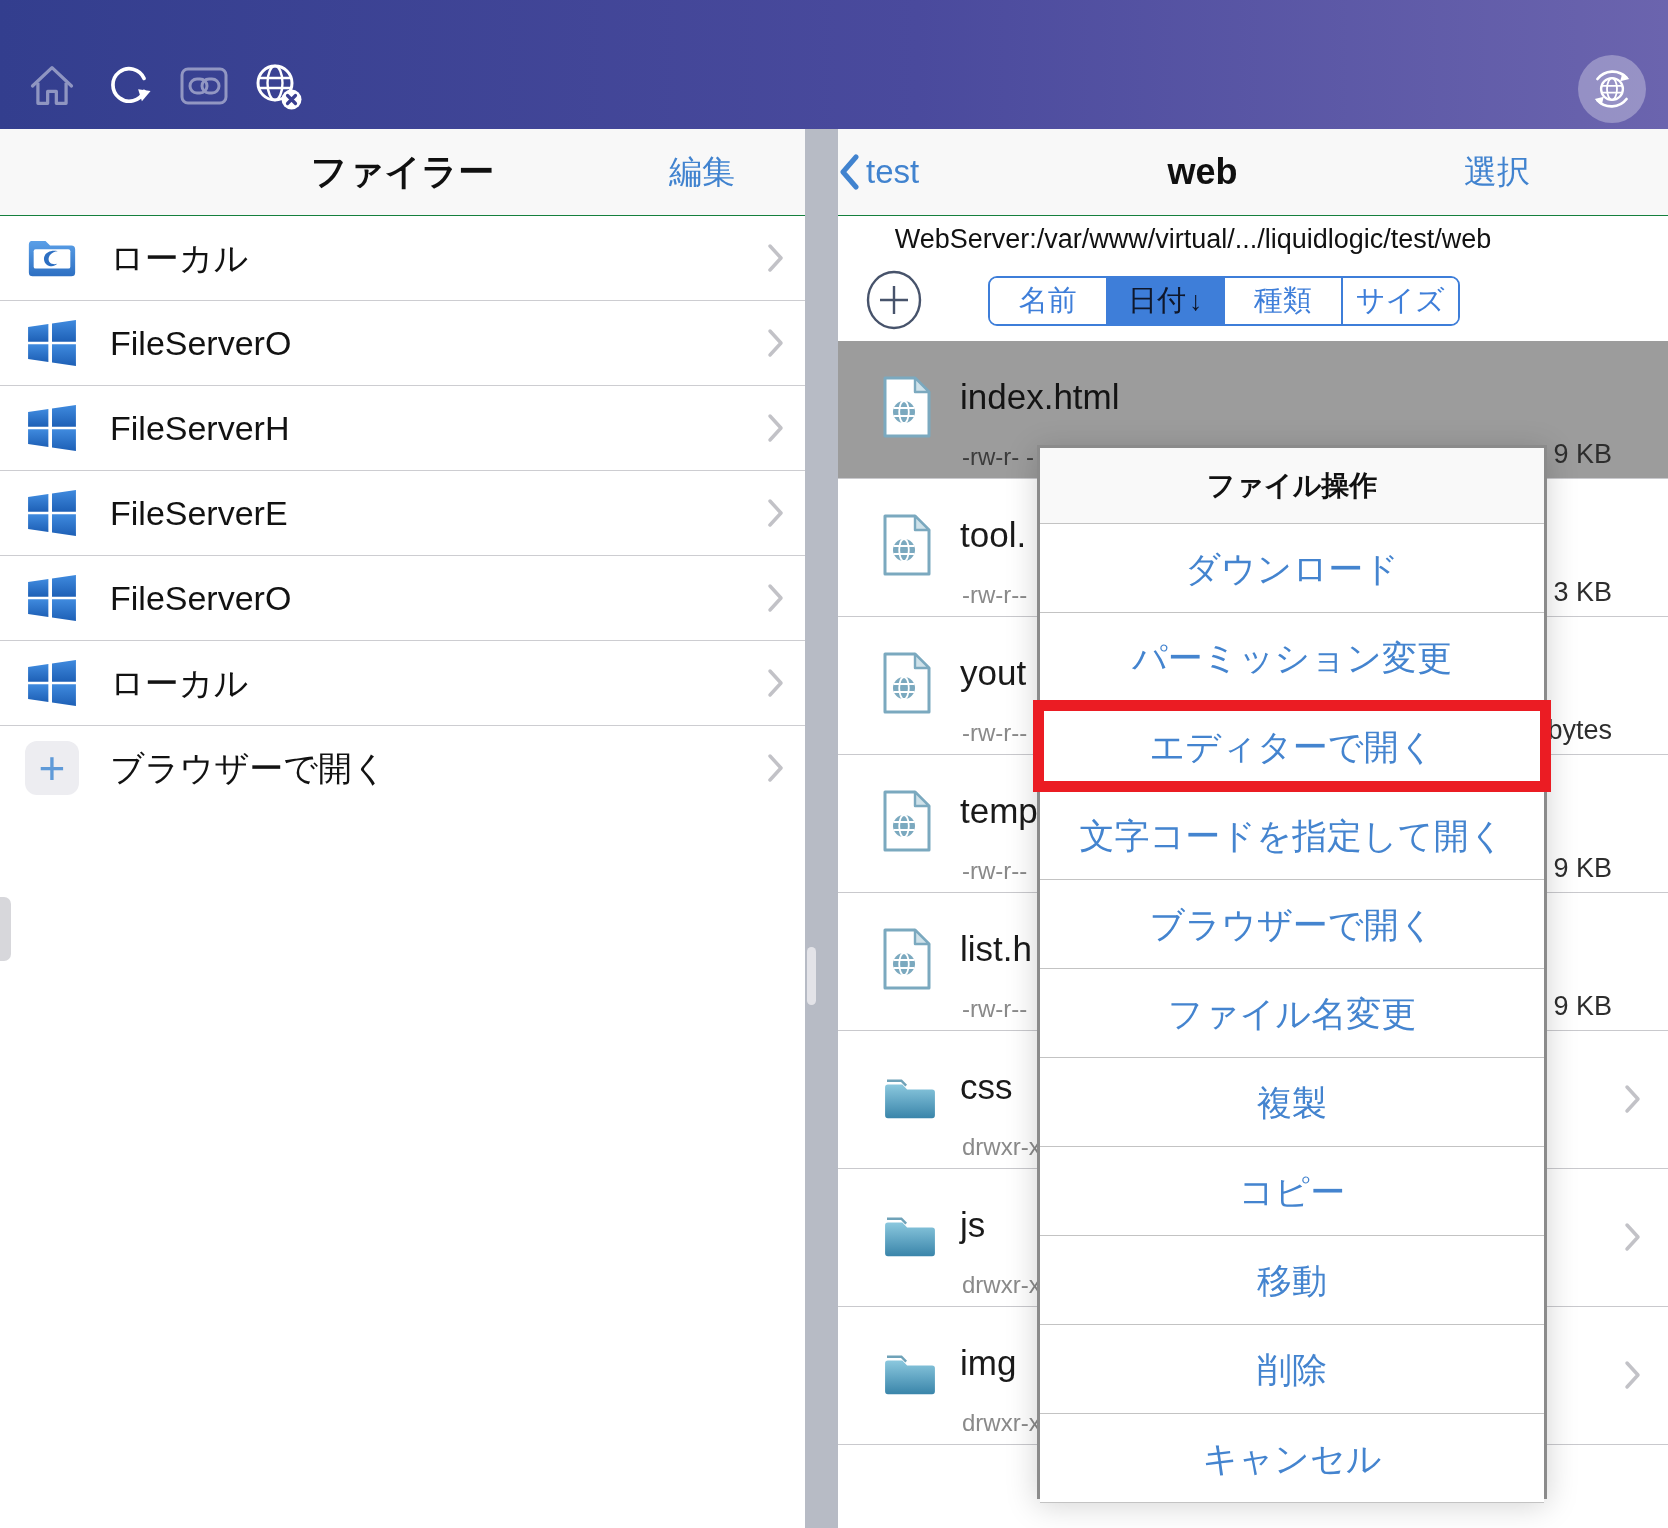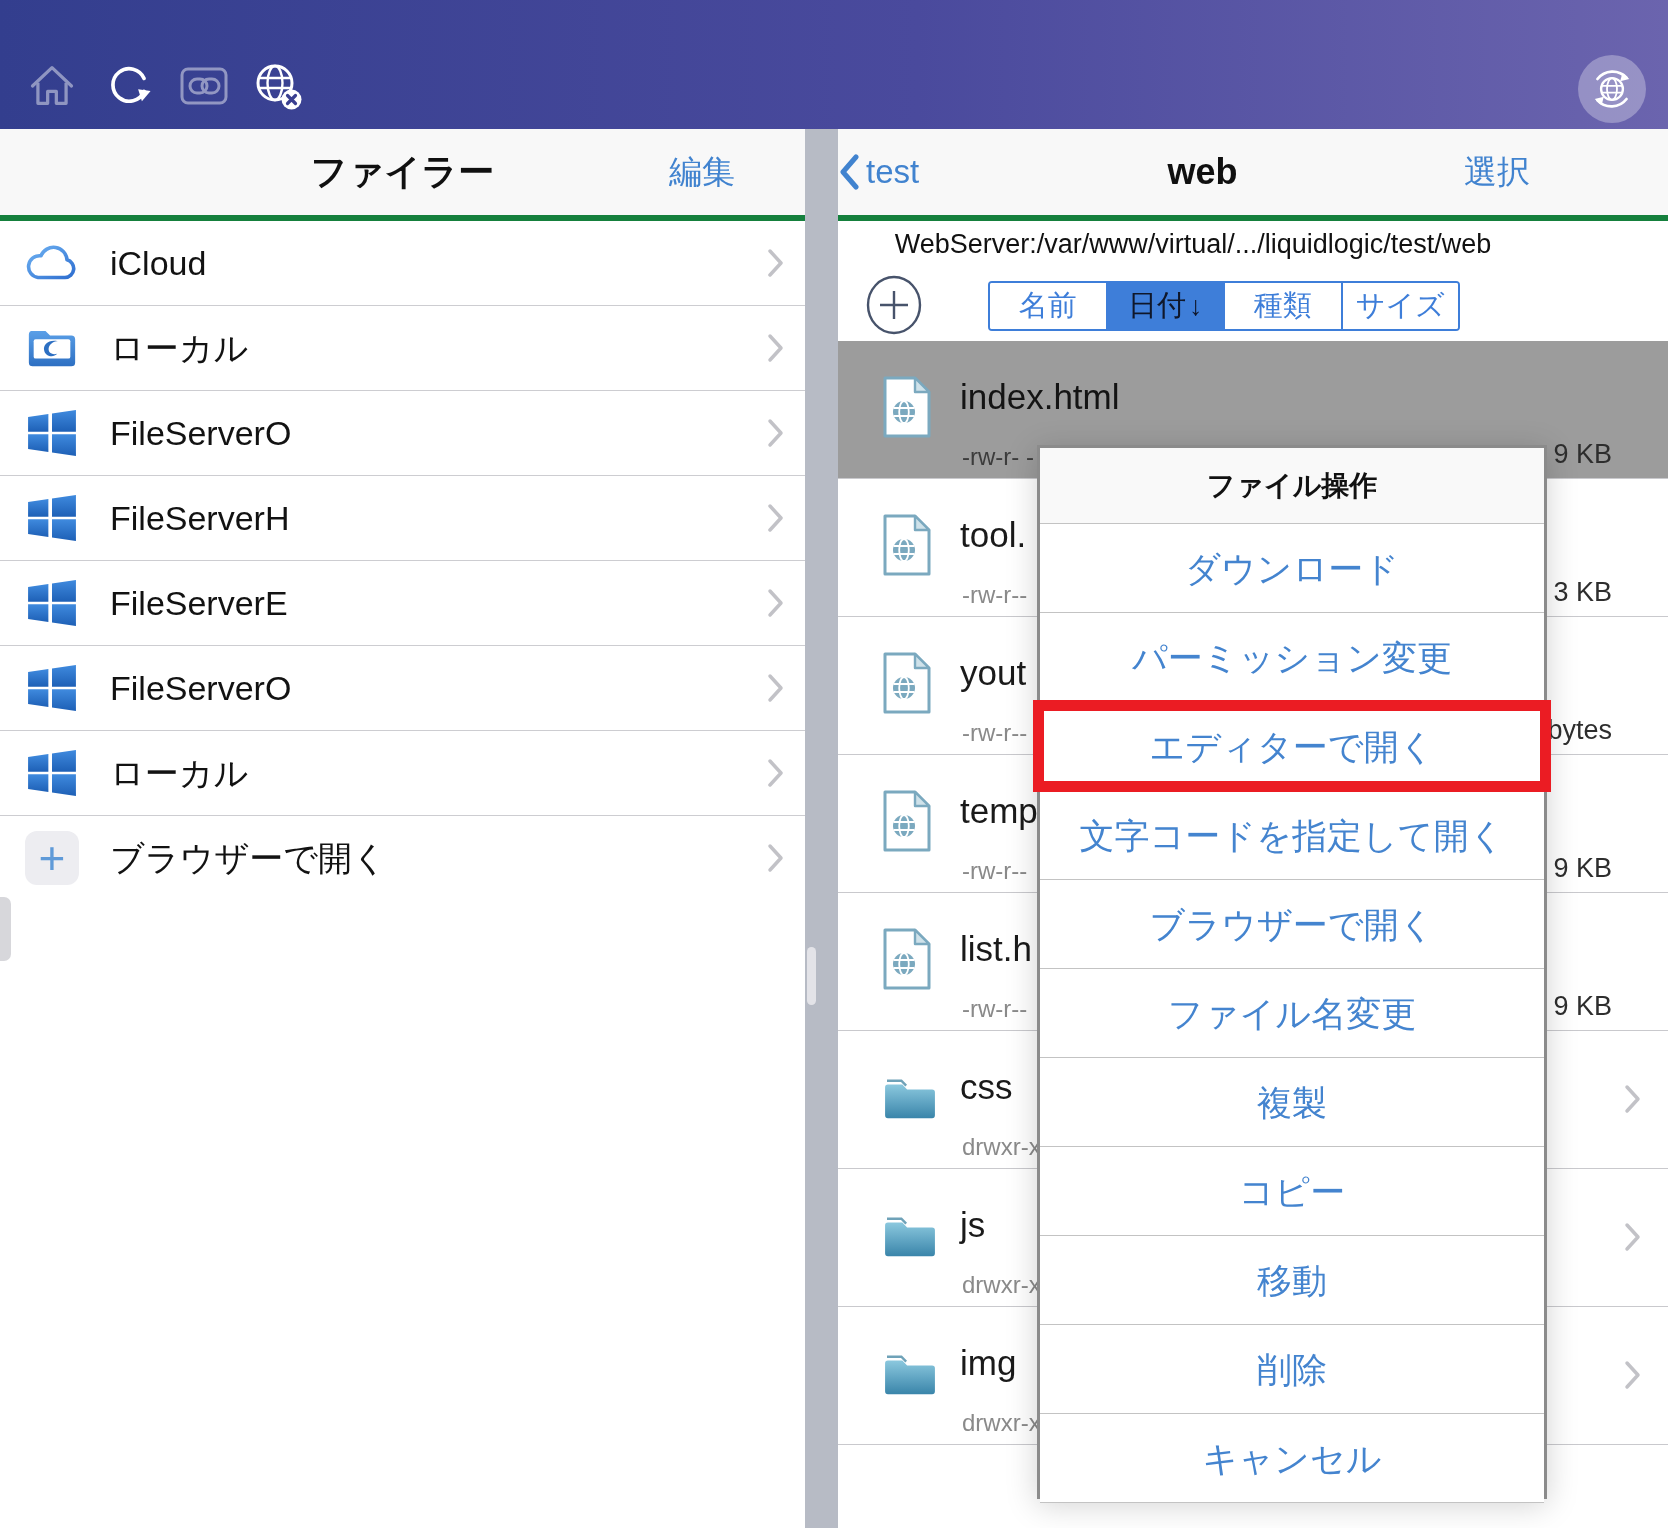--- a/index.html
+++ b/index.html
@@ -15,21 +15,21 @@
   .tb-dim{opacity:.45;}
   .sync-btn{position:absolute;right:22px;top:55px;width:68px;height:68px;border-radius:50%;
     background:rgba(255,255,255,.30);display:flex;align-items:center;justify-content:center;}
   
   .left-panel{position:absolute;left:0;top:129px;width:805px;bottom:0;background:#fff;}
   .divider{position:absolute;left:805px;top:129px;width:33px;bottom:0;background:#b7bbc5;}
   .divider .handle{position:absolute;left:2px;top:818px;width:9px;height:58px;border-radius:5px;background:#e3e3e8;}
   .edge-tab{position:absolute;left:0;top:897px;width:11px;height:64px;background:#d7d7db;border-radius:0 7px 7px 0;}
   .right-panel{position:absolute;left:838px;top:129px;right:0;bottom:0;background:#fff;}
   
-  .nav{position:relative;height:86px;background:#f8f8f8;border-bottom:6px solid #15803d;}
+  .nav{position:relative;height:86px;background:#f8f8f8;border-bottom:1px solid #15803d;}
   .nav-title{position:absolute;left:0;right:0;top:0;line-height:86px;text-align:center;
     font-size:36px;font-weight:bold;color:#101010;}
   .right-panel .nav-title{right:120px;padding-left:19px;}
   .nav-btn{position:absolute;top:0;line-height:86px;font-size:33px;color:#4183cf;}
   .edit-btn{right:70px;}
   .select-btn{right:138px;}
   .back-btn{left:16px;display:flex;align-items:center;height:86px;gap:6px;}
   .back-btn svg{display:block;}
   .back-label{font-size:33px;color:#4183cf;}
   
@@ -39,21 +39,21 @@
   .lrow .llabel{position:absolute;left:110px;top:0;line-height:84px;font-size:34px;color:#121212;}
   .lrow .chev{position:absolute;right:20px;top:27px;}
   .plus-tile{width:54px;height:54px;border-radius:12px;background:#ededf1;display:flex;align-items:center;justify-content:center;
     font-size:46px;font-weight:400;color:#5f9ad8;line-height:1;}
   
   .path-row{position:relative;height:50px;}
   .path-text{position:absolute;left:0;right:120px;top:8px;text-align:center;font-size:27px;font-weight:500;color:#111;}
   .toolbar{position:relative;height:76px;}
   .add-btn{position:absolute;left:26px;top:4px;width:60px;height:60px;}
   .segmented{position:absolute;left:150px;top:10px;width:472px;height:50px;display:flex;
-    border:2px solid #3e7ed9;border-radius:4px;overflow:hidden;background:#fff;box-sizing:border-box;}
+    border:2px solid #3e7ed9;border-radius:9px;overflow:hidden;background:#fff;box-sizing:border-box;}
   .seg{flex:1;display:flex;align-items:center;justify-content:center;font-size:29px;color:#3e7ed9;
     border-right:2px solid #3e7ed9;background:#fff;}
   .seg:last-child{border-right:none;}
   .seg.selected{background:#3e7ed9;color:#0f172a;}
   .seg .arrow{font-weight:bold;margin-left:3px;font-size:27px;}
   
   .flist{position:absolute;left:0;right:0;top:212px;}
   .frow{position:relative;height:137px;border-bottom:1px solid #c9c9cd;background:#fff;}
   .frow.selected{background:#9c9c9c;}
   .frow .ficon{position:absolute;left:44px;top:34px;}
@@ -140,33 +140,20 @@
     </svg>
   </div>
 </div>
 
 <div class="left-panel">
   <div class="nav">
     <div class="nav-title">ファイラー</div>
     <div class="nav-btn edit-btn">編集</div>
   </div>
 
-  <div class="lrow">
-    <span class="licon">
-      <svg viewBox="0 0 56 42" width="56" height="42">
-        <path d="M14 35.5 H41 a9 9 0 0 0 2-17.7 A13.5 13.5 0 0 0 17 13.8 A9.8 9.8 0 0 0 14 35.5 Z" fill="none" stroke="url(#g-cloud)" stroke-width="3.6" stroke-linejoin="round"></path>
-      </svg>
-    </span>
-    <span class="llabel">iCloud</span>
-    <span class="chev">
-      <svg viewBox="0 0 18 30" width="18" height="30">
-          <path d="M3 3 L14 15 L3 27" stroke="#c2c2c7" stroke-width="3.5" fill="none" stroke-linecap="round" stroke-linejoin="round"></path>
-        </svg>
-    </span>
-  </div>
 
   <div class="lrow">
     <span class="licon">
       <svg viewBox="0 0 56 46" width="54" height="46">
         <path d="M4 9 a4 4 0 0 1 4-4 h13 l5 5 h22 a4 4 0 0 1 4 4 v24 a4 4 0 0 1 -4 4 H8 a4 4 0 0 1 -4-4 Z" fill="url(#g-lf)"></path>
         <rect x="9" y="14" width="38" height="20" rx="2" fill="#fff"></rect>
         <path d="M34 16 c-9-2 -16 3.5 -14 10 c1.5 5.5 9 7.5 13.5 3 c-6.5 1.5 -10-2 -8.8-6.5 c1.2-4.5 5.8-6.5 9.3-6.5 Z" fill="#2d6fc2"></path>
       </svg>
     </span>
     <span class="llabel">ローカル</span>

